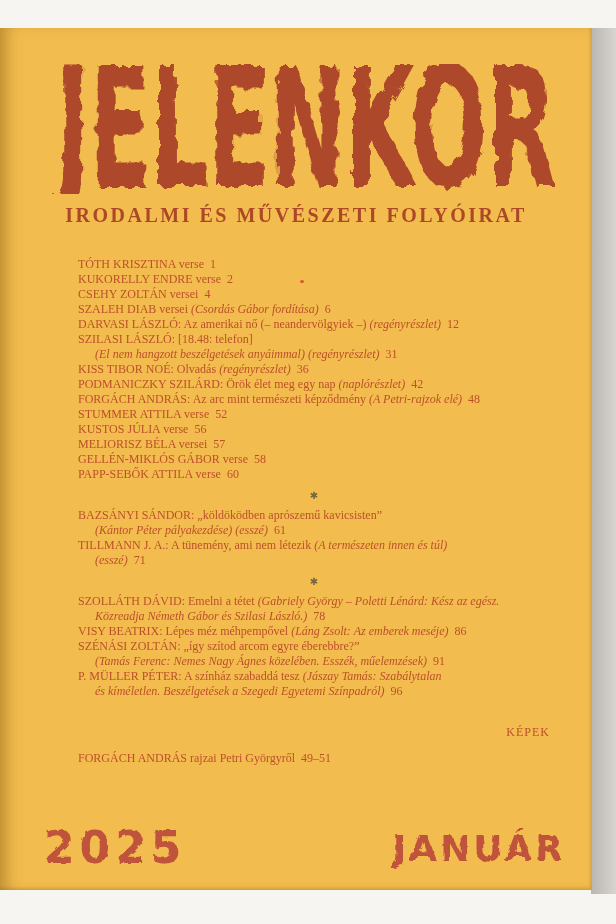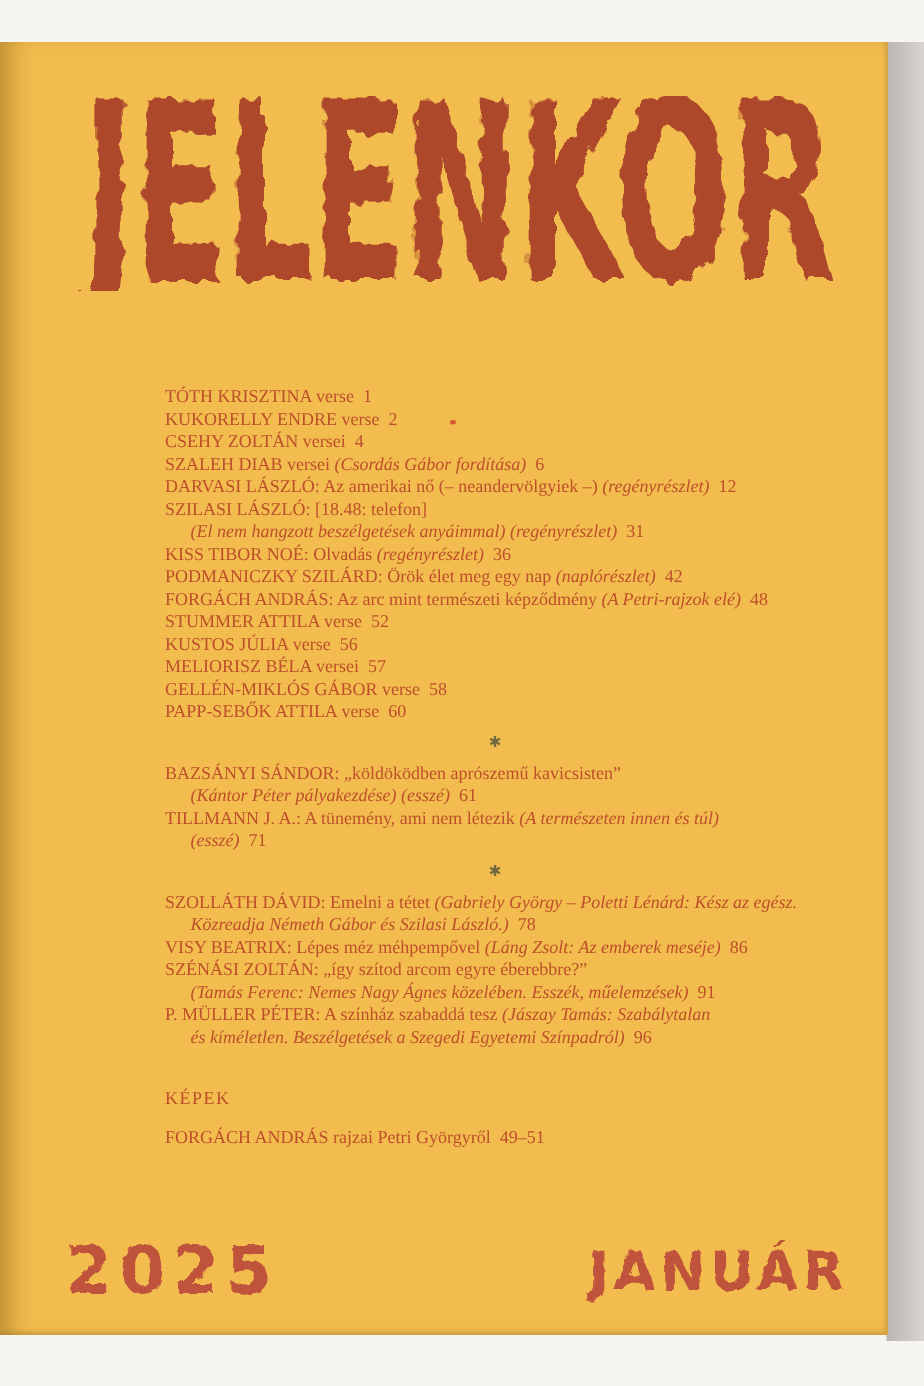--- a/index.html
+++ b/index.html
@@ -23,31 +23,30 @@
     position:absolute;left:0;top:176px;width:100%;
     text-align:center;
     font-family:"Liberation Serif", serif;font-weight:bold;
     font-size:20px;letter-spacing:2.5px;color:#ac4828;
   }
   .toc{
     position:absolute;left:0;top:229px;right:0;
     padding-left:78px;padding-right:42px;
     font-size:12px;line-height:15px;color:#bd4f2b;
     white-space:pre;
-    margin-left:32px;
   }
   .toc-row{white-space:pre;}
   .toc-row em{}
   .toc-row.indent{padding-left:17px;}
   .toc-row.star{
     text-align:center;white-space:normal;
     padding:6px 0 5px;font-size:10px;line-height:15px;color:#70683f;
   }
   .toc-row.center{
-    text-align:left;white-space:normal;
+    text-align:right;white-space:normal;
     padding:15px 0 0;letter-spacing:1px;
   }
   .toc-row.gap{height:11px;}
   .speck{
     position:absolute;left:300px;top:252px;width:4px;height:3px;
     background:#d0402a;border-radius:50%;opacity:.8;
   }
   .footer-year{
     position:absolute;left:44px;top:794px;
     font-family:"DejaVu Sans", sans-serif;font-weight:bold;
@@ -78,20 +77,21 @@
 </svg>
 
 <div class="right-shade"></div>
 
 <div class="cover">
 
   <svg class="title-svg" viewBox="0 0 508 130" preserveAspectRatio="none">
     <text x="254" y="122" text-anchor="middle" font-family="DejaVu Sans" font-weight="bold" font-size="165" textLength="500" lengthAdjust="spacingAndGlyphs" fill="#ad492c" filter="url(#roughen)">JELENKOR</text>
   </svg>
 
+  <div class="subtitle">IRODALMI ÉS MŰVÉSZETI FOLYÓIRAT</div>
 
   <div class="speck"></div>
 
   <div class="toc"><div class="toc-row entry"><span>TÓTH KRISZTINA verse  1</span></div><div class="toc-row entry"><span>KUKORELLY ENDRE verse  2</span></div><div class="toc-row entry"><span>CSEHY ZOLTÁN versei  4</span></div><div class="toc-row entry"><span>SZALEH DIAB versei </span><em>(Csordás Gábor fordítása)</em><span>  6</span></div><div class="toc-row entry"><span>DARVASI LÁSZLÓ: Az amerikai nő (– neandervölgyiek –) </span><em>(regényrészlet)</em><span>  12</span></div><div class="toc-row entry"><span>SZILASI LÁSZLÓ: [18.48: telefon]</span></div><div class="toc-row entry indent"><em>(El nem hangzott beszélgetések anyáimmal) (regényrészlet)</em><span>  31</span></div><div class="toc-row entry"><span>KISS TIBOR NOÉ: Olvadás </span><em>(regényrészlet)</em><span>  36</span></div><div class="toc-row entry"><span>PODMANICZKY SZILÁRD: Örök élet meg egy nap </span><em>(naplórészlet)</em><span>  42</span></div><div class="toc-row entry"><span>FORGÁCH ANDRÁS: Az arc mint természeti képződmény </span><em>(A Petri-rajzok elé)</em><span>  48</span></div><div class="toc-row entry"><span>STUMMER ATTILA verse  52</span></div><div class="toc-row entry"><span>KUSTOS JÚLIA verse  56</span></div><div class="toc-row entry"><span>MELIORISZ BÉLA versei  57</span></div><div class="toc-row entry"><span>GELLÉN-MIKLÓS GÁBOR verse  58</span></div><div class="toc-row entry"><span>PAPP-SEBŐK ATTILA verse  60</span></div><div class="toc-row star">✱</div><div class="toc-row entry"><span>BAZSÁNYI SÁNDOR: „köldöködben aprószemű kavicsisten”</span></div><div class="toc-row entry indent"><em>(Kántor Péter pályakezdése) (esszé)</em><span>  61</span></div><div class="toc-row entry"><span>TILLMANN J. A.: A tünemény, ami nem létezik </span><em>(A természeten innen és túl)</em></div><div class="toc-row entry indent"><em>(esszé)</em><span>  71</span></div><div class="toc-row star">✱</div><div class="toc-row entry"><span>SZOLLÁTH DÁVID: Emelni a tétet </span><em>(Gabriely György – Poletti Lénárd: Kész az egész.</em></div><div class="toc-row entry indent"><em>Közreadja Németh Gábor és Szilasi László.)</em><span>  78</span></div><div class="toc-row entry"><span>VISY BEATRIX: Lépes méz méhpempővel </span><em>(Láng Zsolt: Az emberek meséje)</em><span>  86</span></div><div class="toc-row entry"><span>SZÉNÁSI ZOLTÁN: „így szítod arcom egyre éberebbre?”</span></div><div class="toc-row entry indent"><em>(Tamás Ferenc: Nemes Nagy Ágnes közelében. Esszék, műelemzések)</em><span>  91</span></div><div class="toc-row entry"><span>P. MÜLLER PÉTER: A színház szabaddá tesz </span><em>(Jászay Tamás: Szabálytalan</em></div><div class="toc-row entry indent"><em>és kíméletlen. Beszélgetések a Szegedi Egyetemi Színpadról)</em><span>  96</span></div><div class="toc-row gap"></div><div class="toc-row center"><span>KÉPEK</span></div><div class="toc-row gap"></div><div class="toc-row entry"><span>FORGÁCH ANDRÁS rajzai Petri Györgyről  49–51</span></div></div>
 
   <div class="footer-year">2025</div>
 
   <div class="footer-month">JANUÁR</div>
 
 </div>

